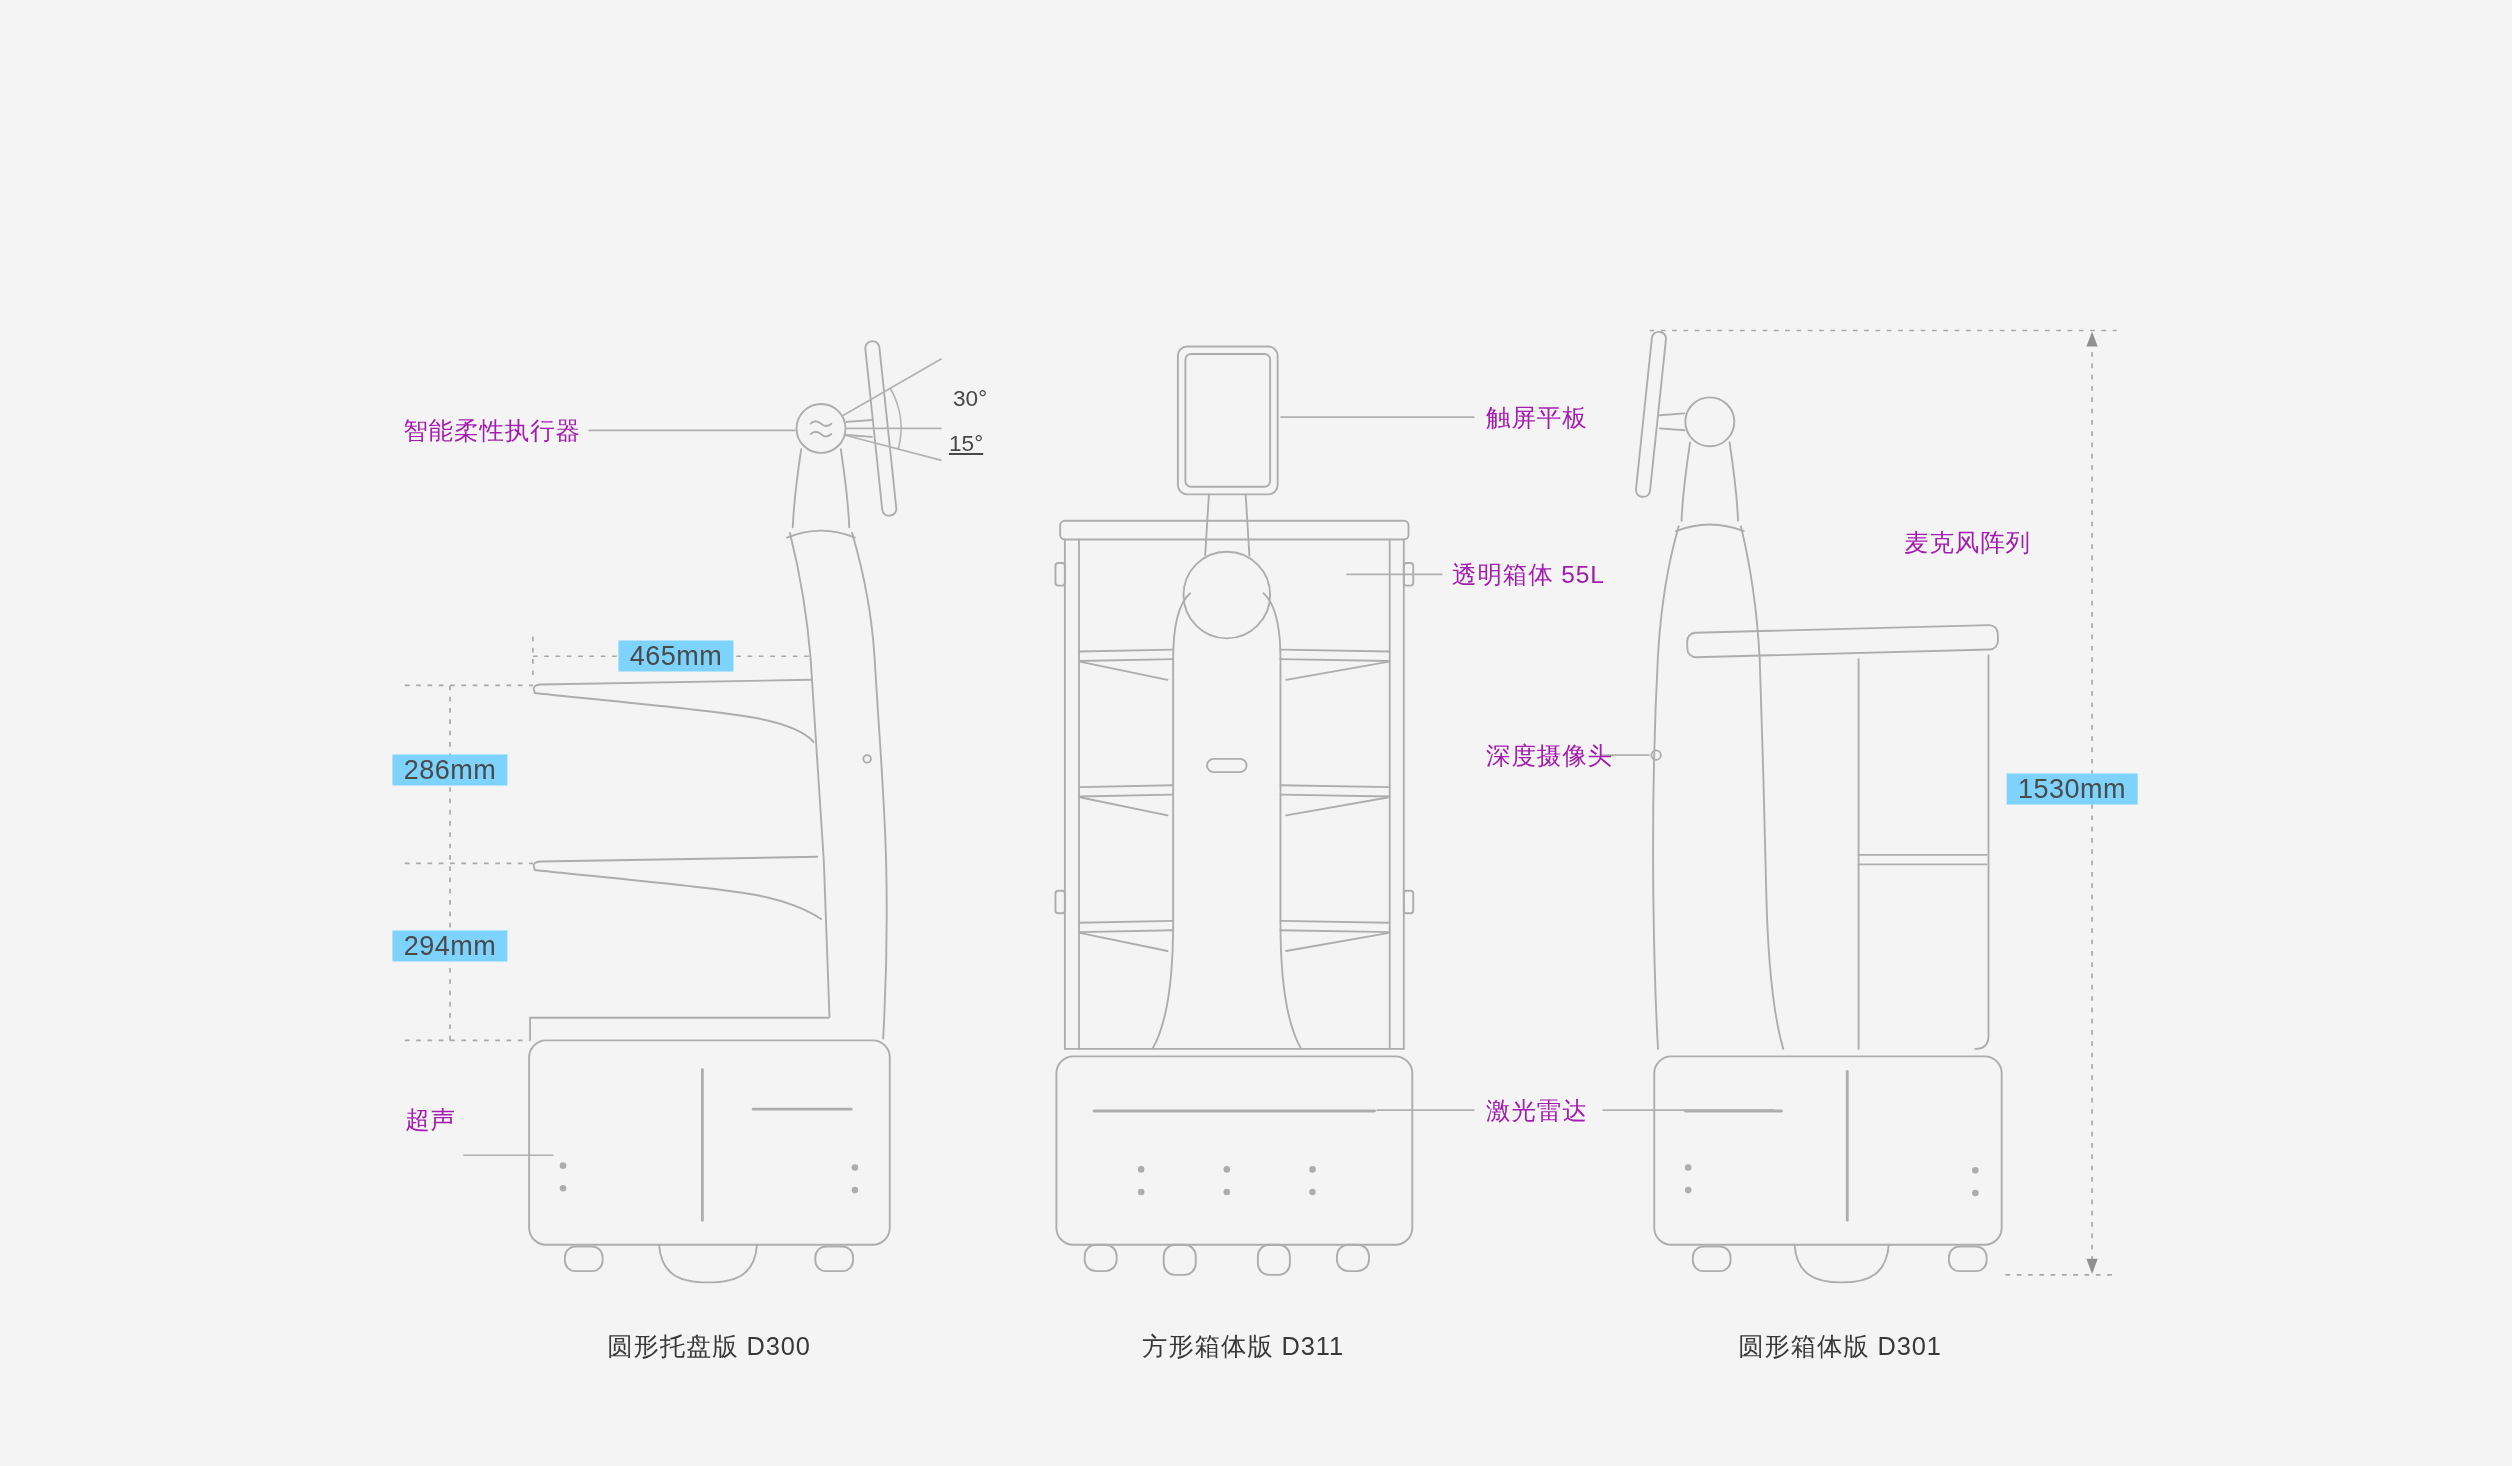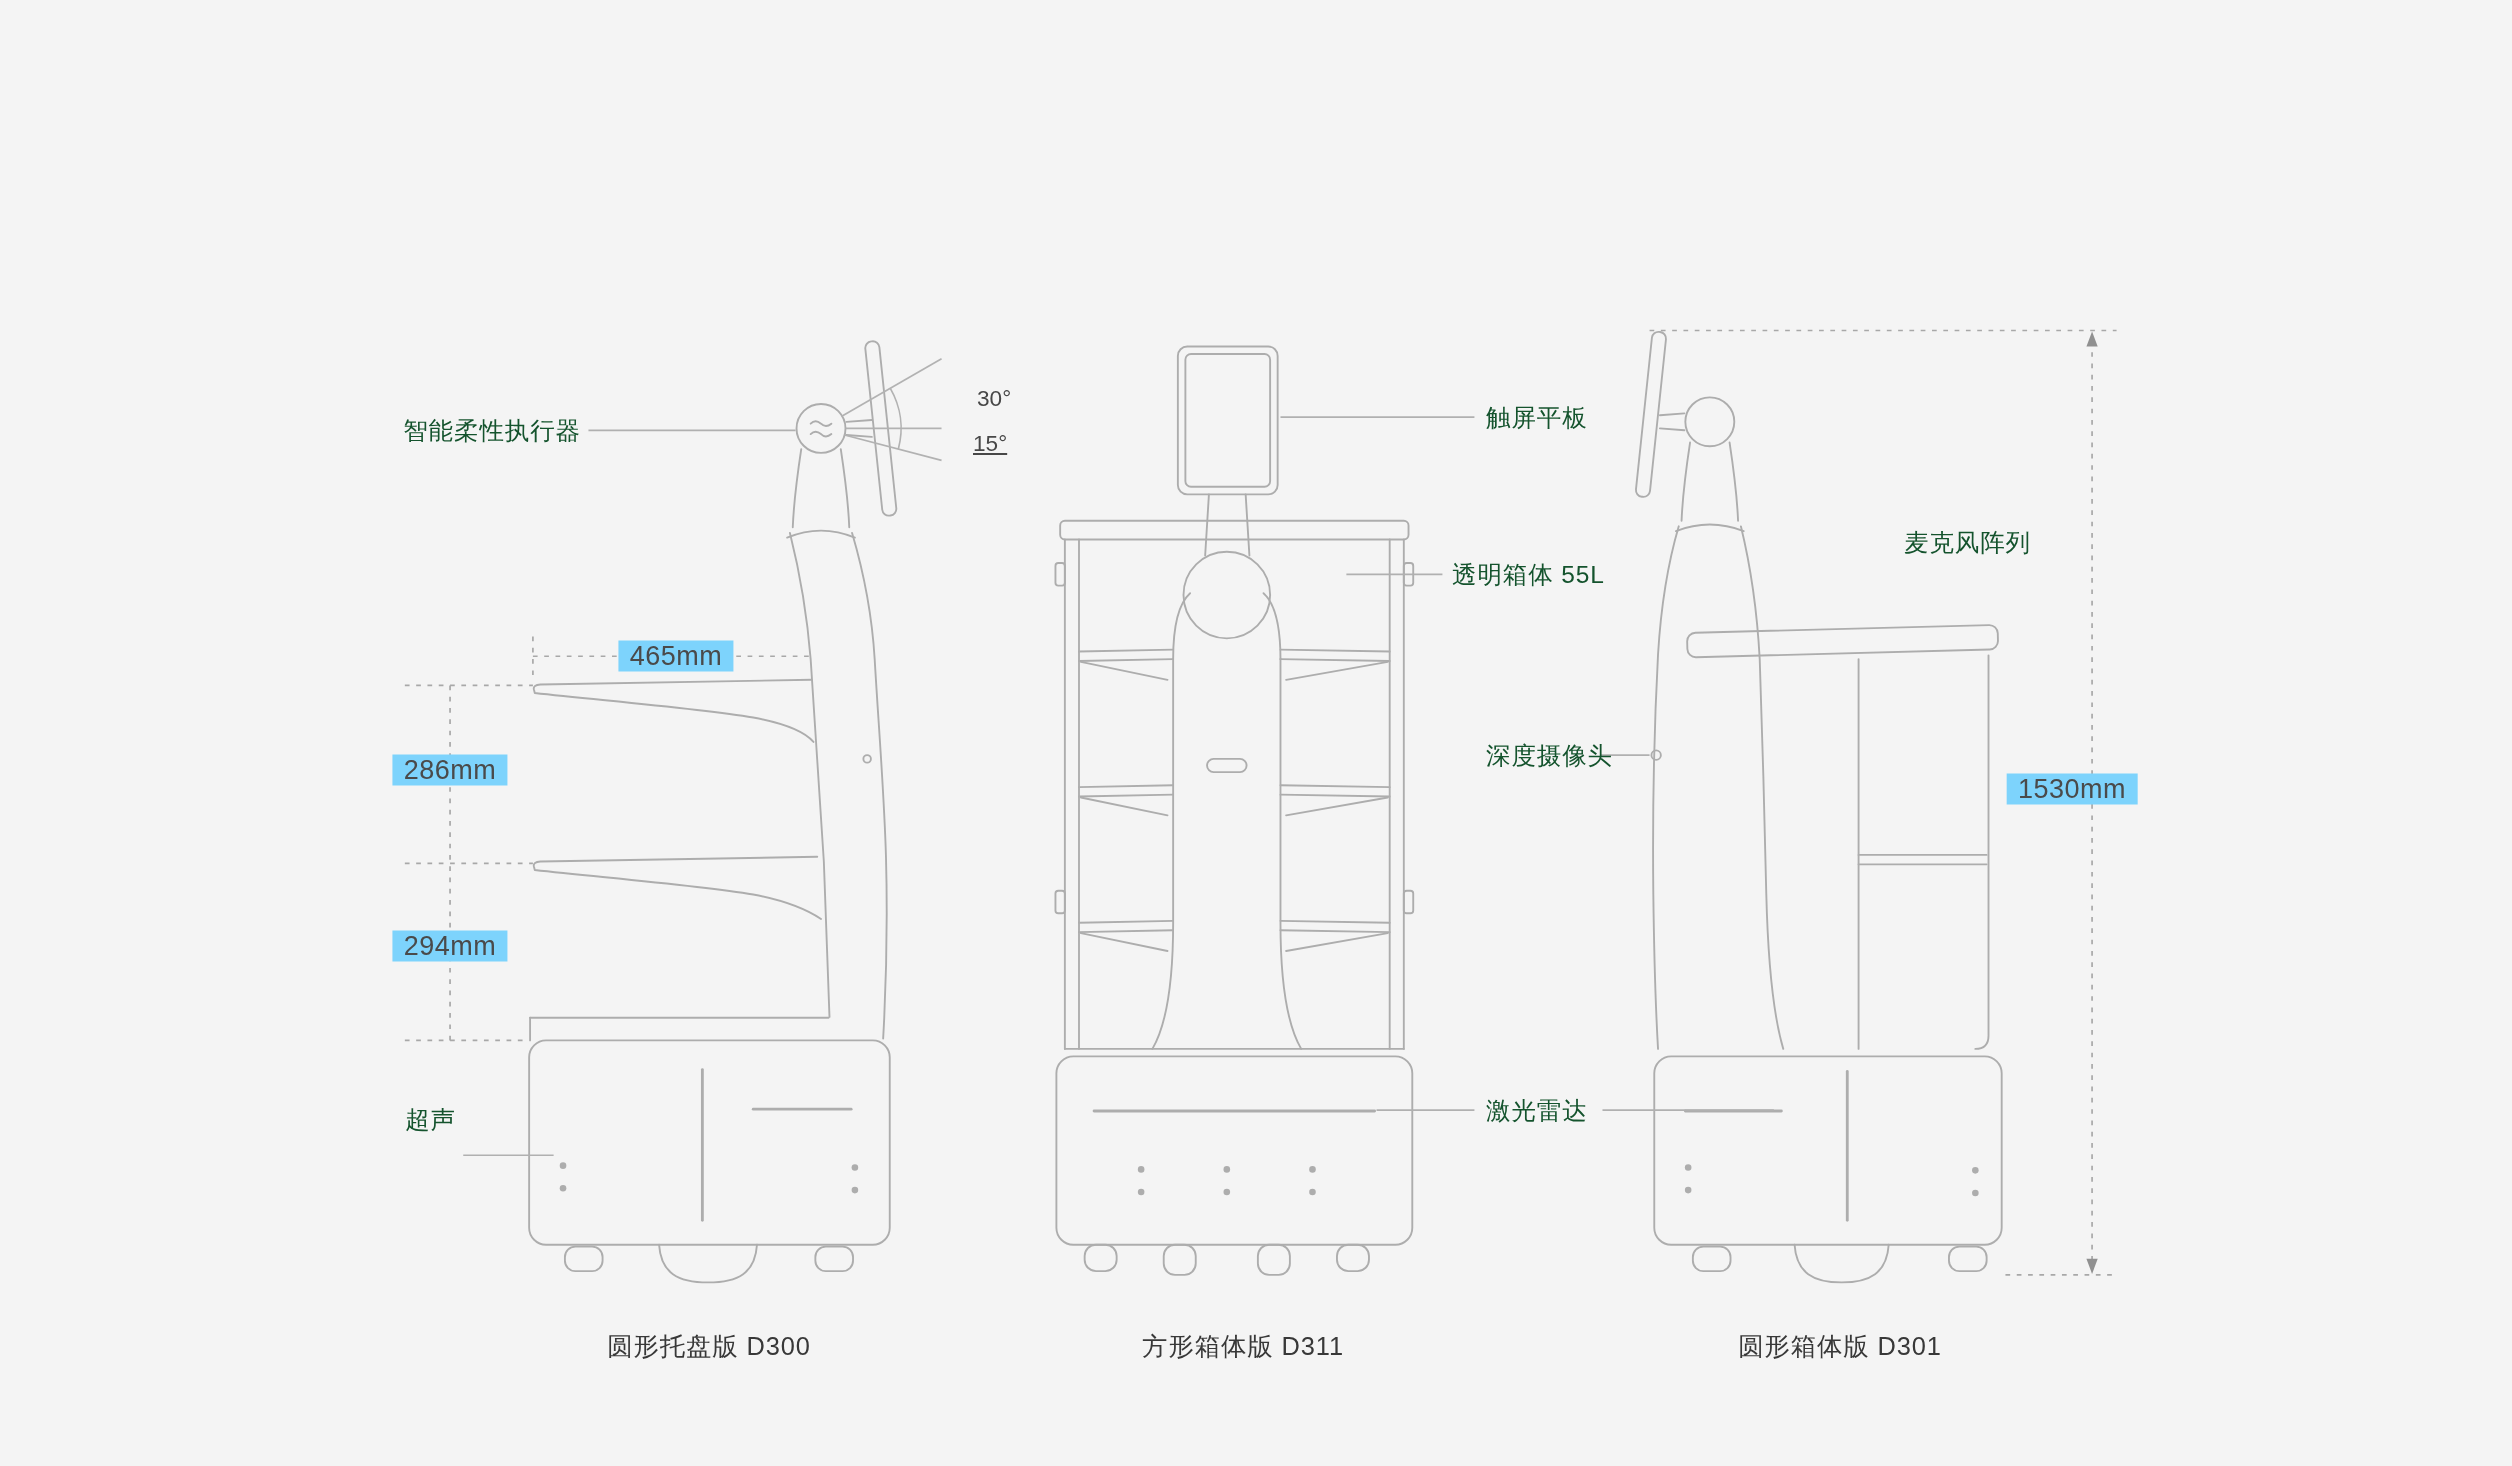--- a/index.html
+++ b/index.html
@@ -15,35 +15,35 @@
     overflow:hidden;
   }
   #drawing{
     position:absolute;
     left:0;top:0;
     width:2512px;height:1466px;
   }
   .lbl{
     position:absolute;
     font-size:24.5px;
-    color:#14532d;
+    color:#a21caf;
     letter-spacing:0.9px;
     white-space:nowrap;
     transform:translateY(-50%);
   }
   .anchor-right{transform:translate(-100%,-50%);}
   .anchor-center{transform:translate(-50%,-50%);}
   .dim{
     font-size:27px;
     color:#4a4a4a;
     background:#7dd3fc;
     padding:0 11.3px;
     letter-spacing:0.5px;
   }
-  .angle{font-size:22.6px;color:#474747;letter-spacing:0;margin-left:24px;}
+  .angle{font-size:22.6px;color:#474747;letter-spacing:0;}
   .caption{font-size:25.4px;color:#383838;letter-spacing:0.9px;text-align:right;}
 </style>
 </head>
 <body>
 
 <div id="canvas">
 
   <svg id="drawing" viewBox="0 0 2668 1557" xmlns="http://www.w3.org/2000/svg">
 
     <g stroke="#adadad" stroke-width="2" fill="none" stroke-linecap="round" stroke-linejoin="round">

